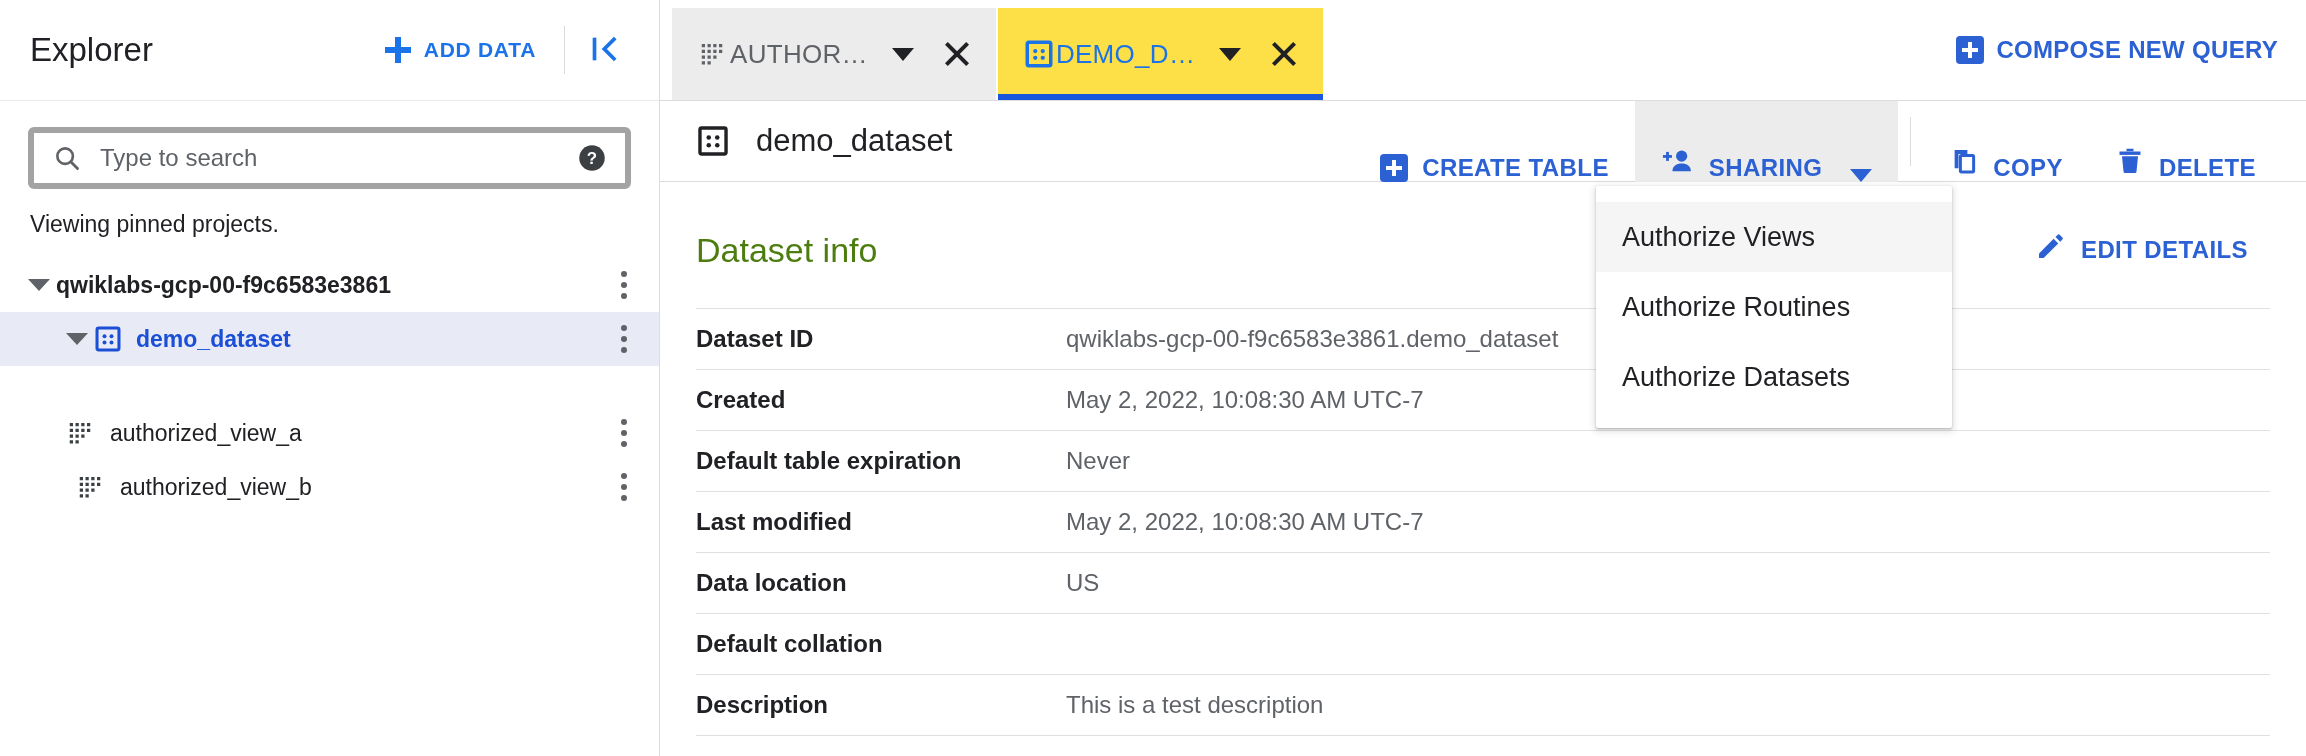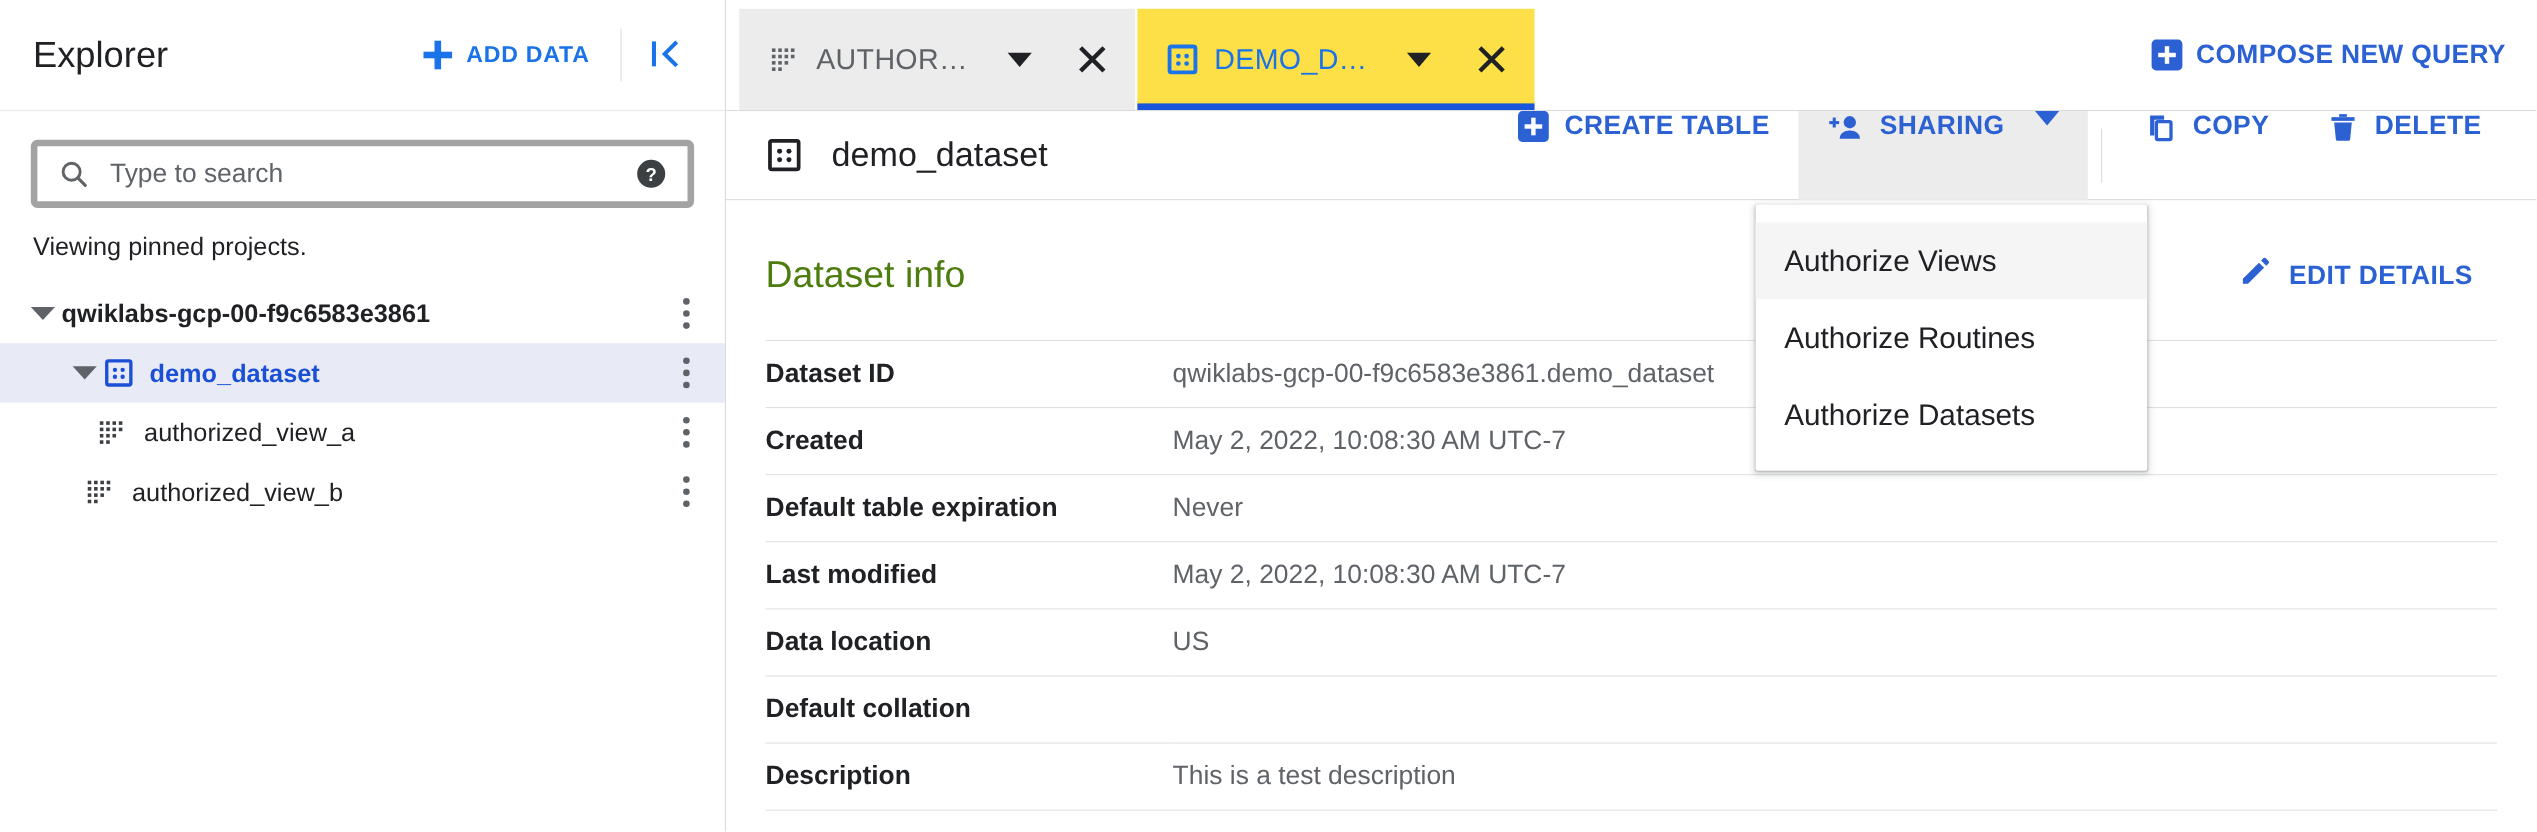--- a/index.html
+++ b/index.html
@@ -85,21 +85,21 @@
 
   
   .main { flex: 1 1 auto; height: 756px; position: relative; background: #fff; min-width: 0; }
 
   .tabbar {
     height: 101px; background: #fff; display: flex; align-items: stretch;
     border-bottom: 1px solid #dadce0; position: relative;
   }
   .tabs { display: flex; align-items: stretch; padding-left: 12px; }
   .tab {
-    display: flex; align-items: center; gap: 12px; padding: 0 22px 0 26px;
+    display: flex; align-items: center; gap: 0px; padding: 0 22px 0 26px;
     background: #ececec; margin-top: 8px; cursor: pointer; position: relative;
     min-width: 200px;
   }
   .tab.active { background: #fde047; }
   .tab.active::after {
     content: ""; position: absolute; left: 0; right: 0; bottom: 0;
     height: 6px; background: #1a56db;
   }
   .tab-icon { display: flex; align-items: center; margin-right: 2px; }
   .tab-label {
@@ -138,21 +138,21 @@
 
   
   .ds-toolbar {
     height: 81px; display: flex; align-items: center; padding: 0 24px 0 36px;
     border-bottom: 1px solid #dadce0; position: relative;
   }
   .ds-icon { margin-right: 26px; display: flex; align-items: center; }
   .ds-title { font-size: 31px; color: #202124; }
   .tb-actions { margin-left: auto; display: flex; align-items: stretch; height: 81px; }
   .tb-btn {
-    display: flex; align-items: flex-start; gap: 14px; padding: 0 26px;
+    display: flex; align-items: flex-end; gap: 14px; padding: 0 26px;
     color: #2c61d4; font-size: 24px; font-weight: 700; letter-spacing: .4px;
     background: none; border: none; cursor: pointer;
     font-family: "Liberation Sans", sans-serif; white-space: nowrap;
   }
   .tb-btn.active-menu { background: #ececec; }
   .tb-sep { width: 1px; background: #dadce0; margin: 16px 12px; }
   .tb-caret {
     width: 0; height: 0; margin-left: 14px;
     border-left: 11px solid transparent; border-right: 11px solid transparent;
     border-top: 13px solid #2c61d4;
@@ -264,21 +264,21 @@
           </svg>
         </span>
         <span class="tree-label dataset">demo_dataset</span>
         <span class="kebab">
             <i></i>
             <i></i>
             <i></i>
           </span>
       </div>
 
-      <div class="tree-row" style="padding-left:87px;">
+      <div class="tree-row" style="padding-left:66px;margin-top:40px;">
         <span class="tree-icon">
           <svg width="30" height="30" viewBox="0 0 24 24">
             <g fill="#3c4043">
               <rect x="3" y="4" width="2.6" height="2.6"></rect>
                 <rect x="7.6" y="4" width="2.6" height="2.6"></rect>
                 <rect x="12.2" y="4" width="2.6" height="2.6"></rect>
                 <rect x="16.8" y="4" width="2.6" height="2.6"></rect>
               <rect x="3" y="8.6" width="2.6" height="2.6"></rect>
                 <rect x="7.6" y="8.6" width="2.6" height="2.6"></rect>
                 <rect x="12.2" y="8.6" width="2.6" height="2.6"></rect>

